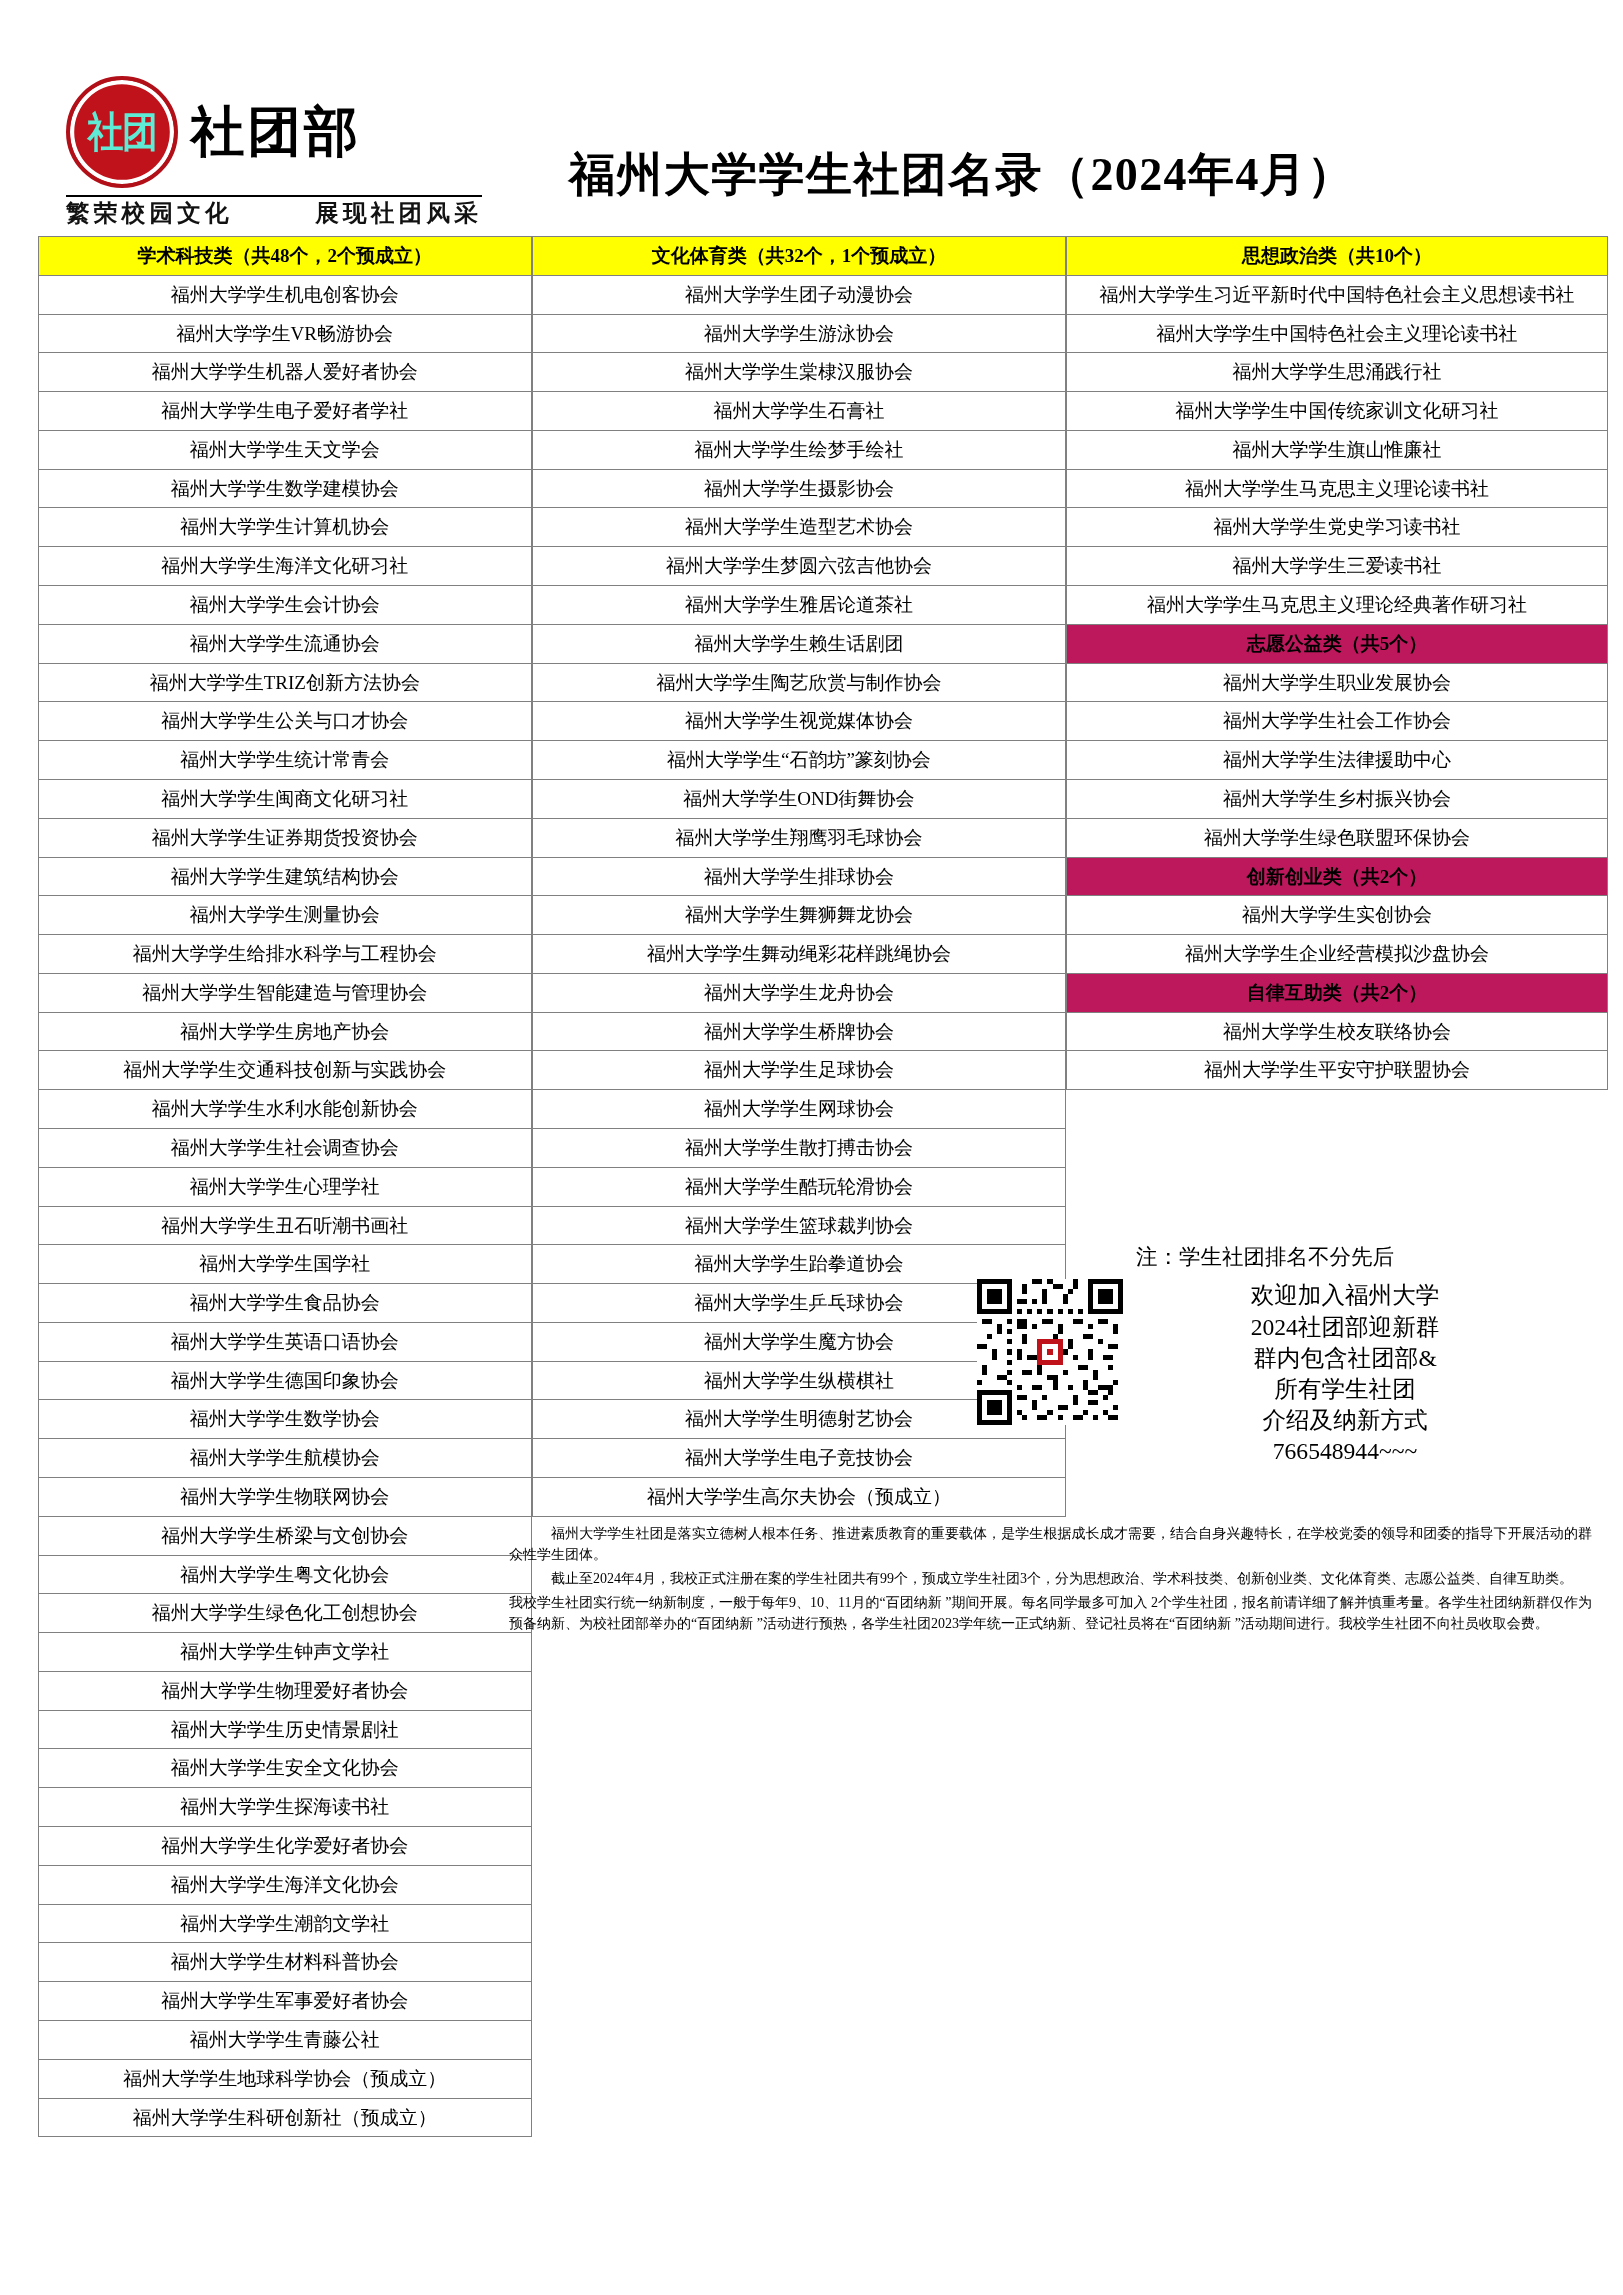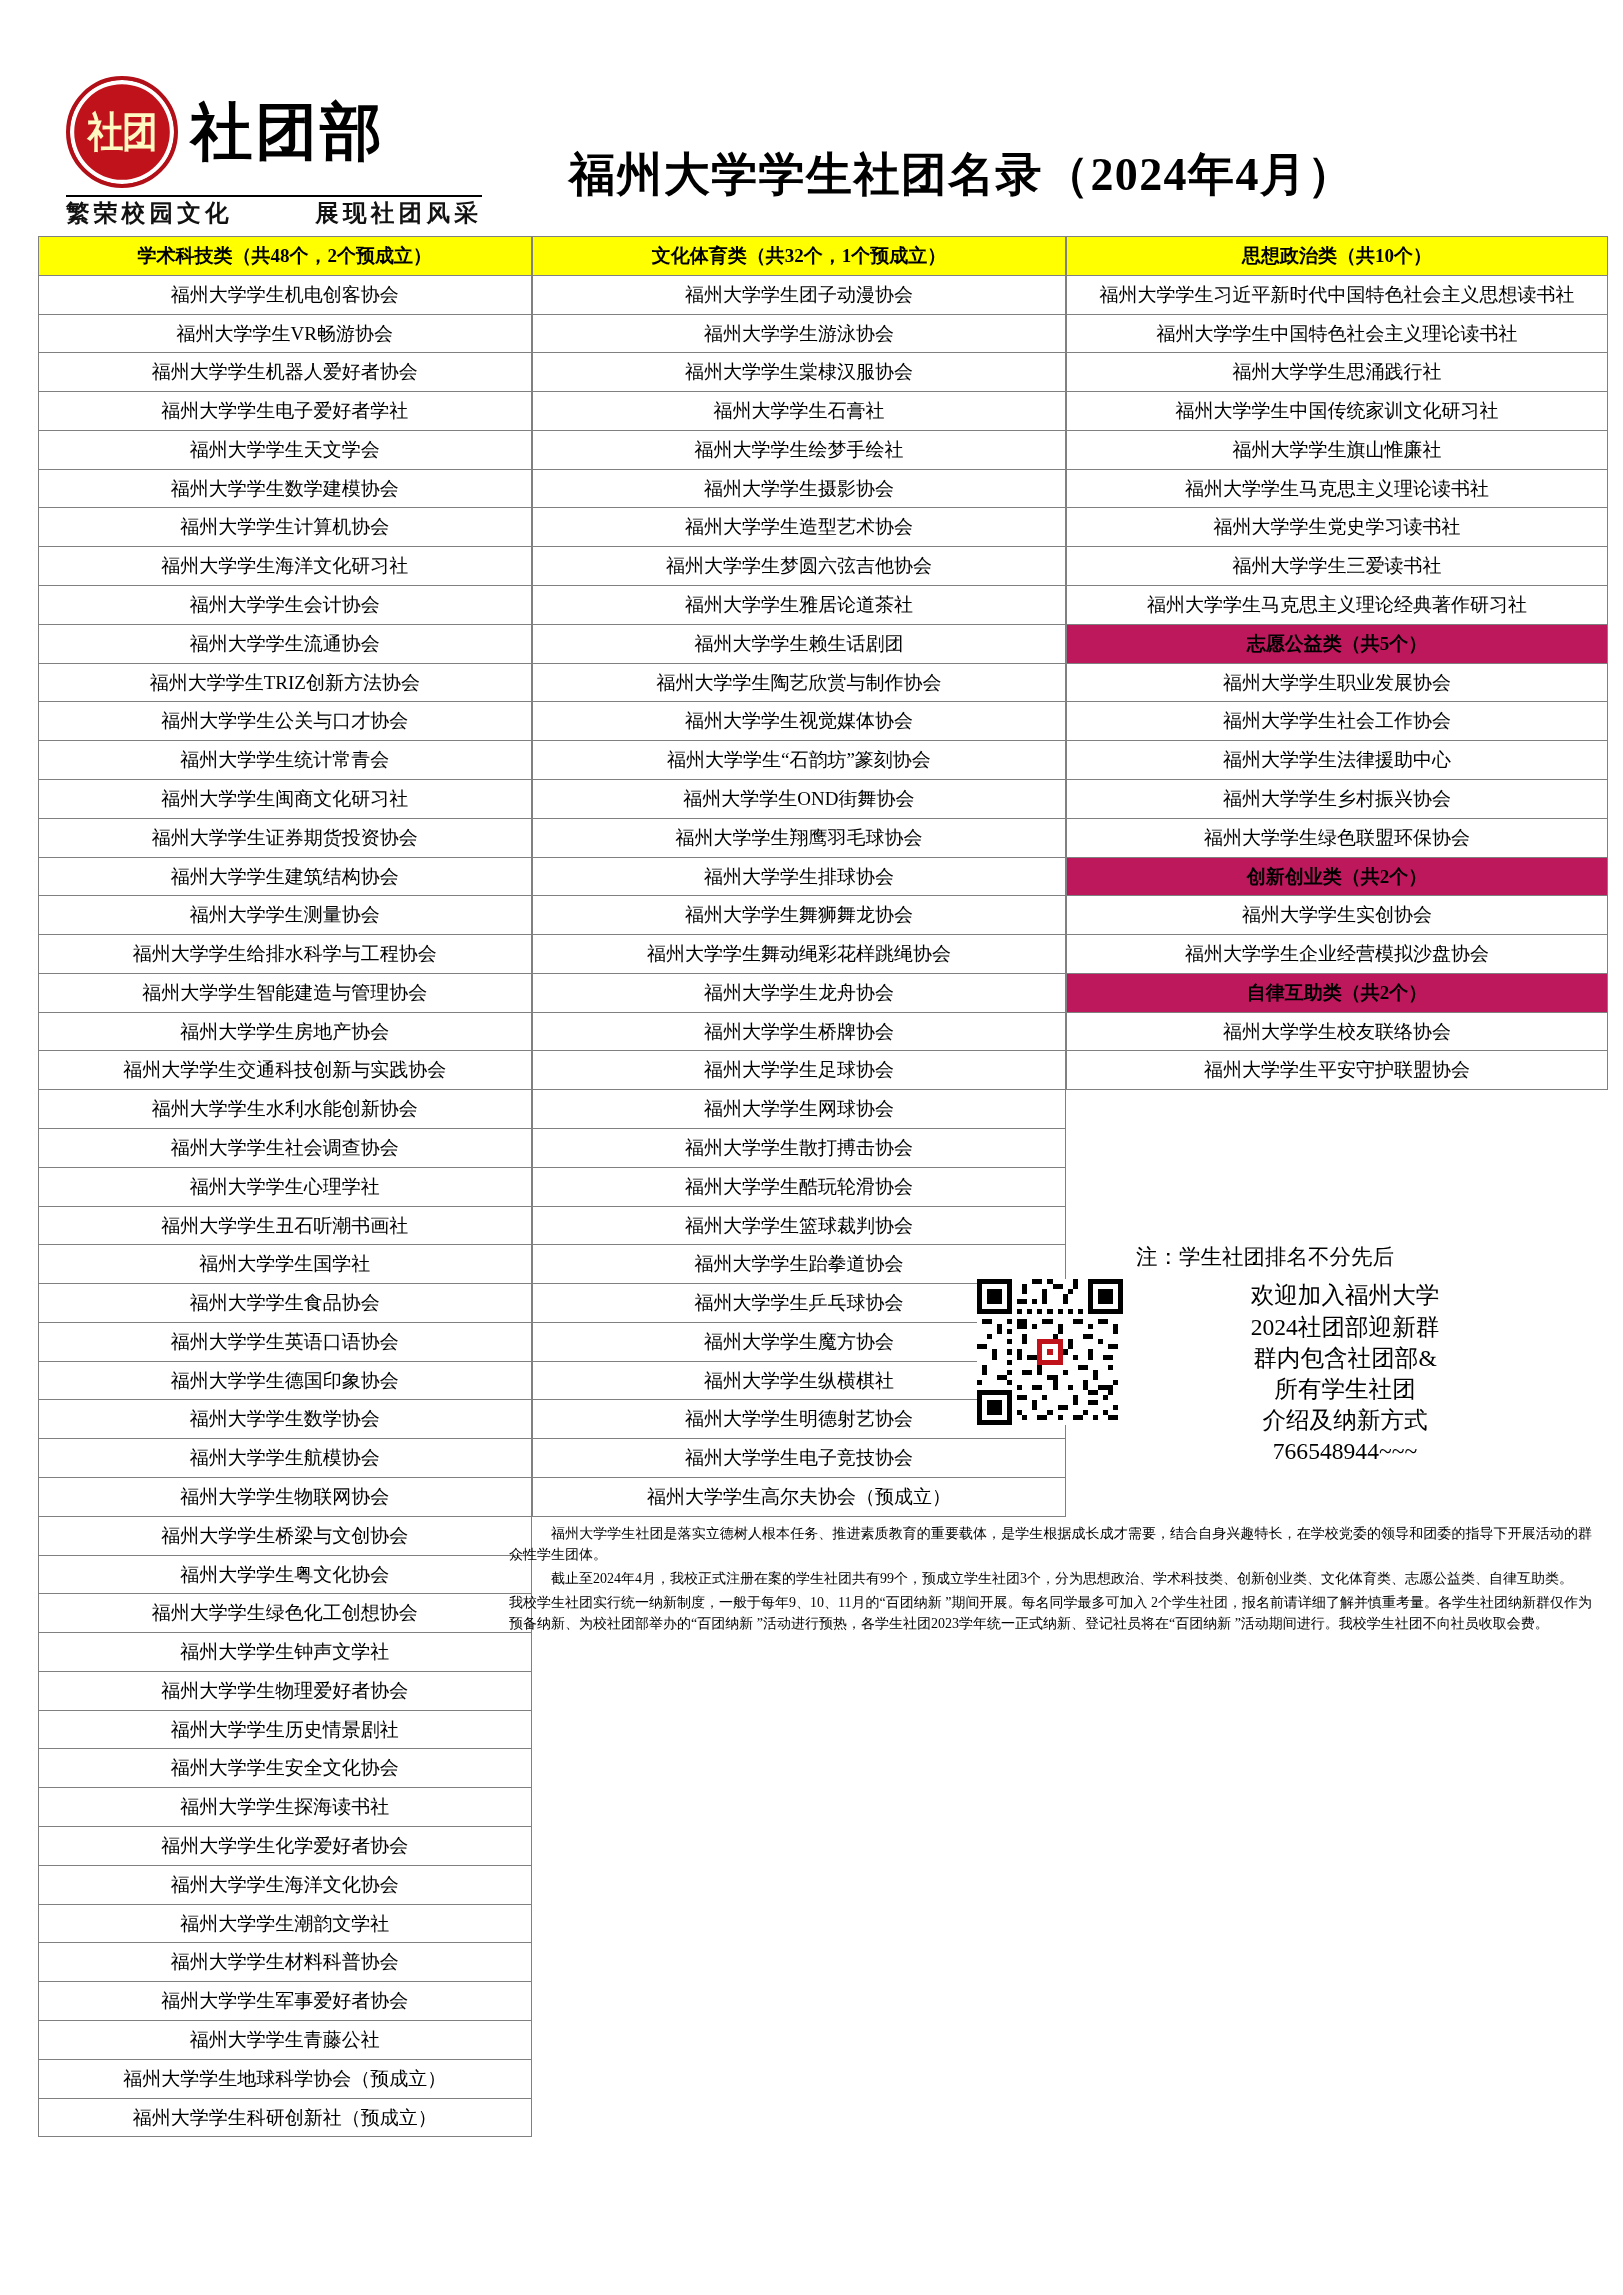--- a/index.html
+++ b/index.html
@@ -39,38 +39,38 @@
     display: flex;
     align-items: center;
     gap: 12.5px;
   }
   .logo-seal {
     width: 104px;
     height: 104px;
     border-radius: 50%;
     background: #c0121a;
     border: 4.2px solid #b21019;
-    color: #fef9c3;
+    color: #5eead4;
     display: flex;
     align-items: center;
     justify-content: center;
     font-family: "Liberation Serif", serif;
     font-size: 36px;
     font-weight: bold;
     box-shadow: inset 0 0 0 4.2px #fff;
     letter-spacing: -1.4px;
     position: relative;
   }
   .logo-seal span.seal-inner {
     display: block;
     transform: scaleY(1.15);
   }
   .logo-title {
     font-family: "Liberation Serif", serif;
-    font-size: 62px;
+    font-size: 54px;
     font-weight: bold;
     color: #000;
     letter-spacing: 2.8px;
     line-height: 1;
   }
   .logo-sub {
     margin-top: 7px;
     border-top: 2.1px solid #000;
     padding-top: 0;
     width: 416px;

